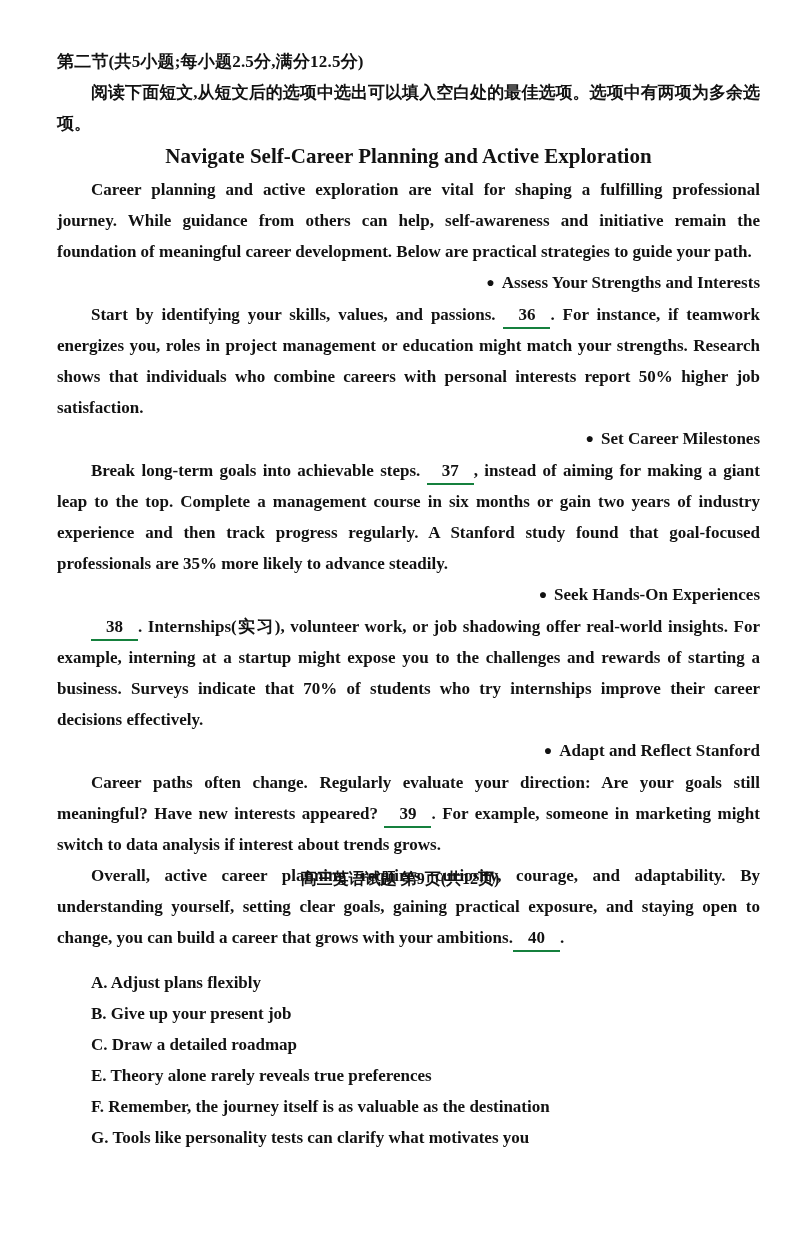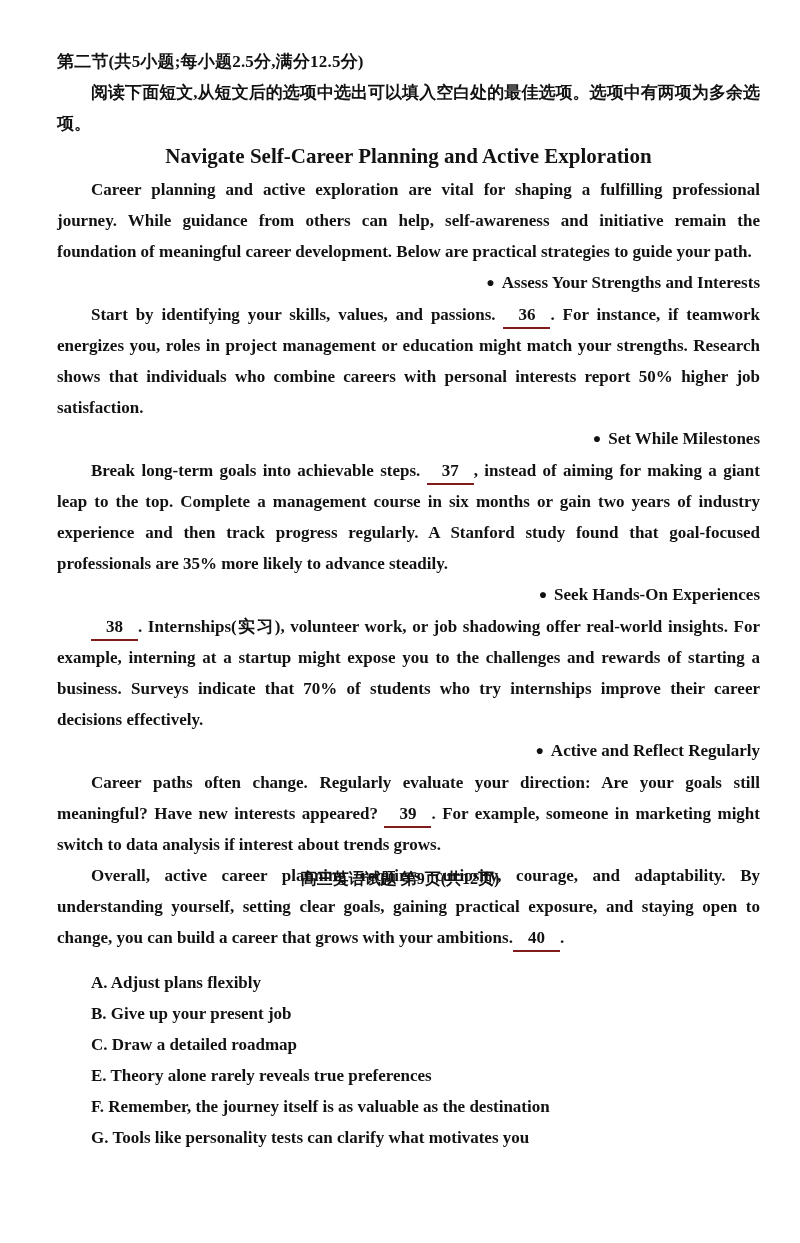--- a/index.html
+++ b/index.html
@@ -36,21 +36,21 @@
   .body-par { text-indent: 2em; }
   .heading { text-indent: 2em; text-align: right; }
   .bullet {
     display: inline-block;
     margin-right: 7px;
     font-size: 14px;
     transform: translateY(-1px);
   }
   .blank {
     display: inline-block;
-    border-bottom: 2px solid #7f1d1d;
+    border-bottom: 2px solid #15803d;
     padding: 0 15px;
     text-indent: 0;
     line-height: 24px;
     text-align: right;
   }
   .options { margin-left: 2em; margin-top: 14px; }
   .option { text-align: left; text-indent: 0; }
   .footer {
     position: absolute;
     bottom: 44px;
@@ -70,29 +70,29 @@
   <p class="instructions">阅读下面短文,从短文后的选项中选出可以填入空白处的最佳选项。选项中有两项为多余选项。</p>
 
   <p class="passage-title">Navigate Self-Career Planning and Active Exploration</p>
 
   <p class="body-par">Career planning and active exploration are vital for shaping a fulfilling professional journey. While guidance from others can help, self-awareness and initiative remain the foundation of meaningful career development. Below are practical strategies to guide your path.</p>
 
   <p class="heading"><span class="bullet">●</span><span>Assess Your Strengths and Interests</span></p>
 
   <p class="body-par"><span>Start by identifying your skills, values, and passions. </span><span class="blank">36</span><span>. For instance, if teamwork energizes you, roles in project management or education might match your strengths. Research shows that individuals who combine careers with personal interests report 50% higher job satisfaction.</span></p>
 
-  <p class="heading"><span class="bullet">●</span><span>Set While Milestones</span></p>
+  <p class="heading"><span class="bullet">●</span><span>Set Career Milestones</span></p>
 
   <p class="body-par"><span>Break long-term goals into achievable steps. </span><span class="blank">37</span><span>, instead of aiming for making a giant leap to the top. Complete a management course in six months or gain two years of industry experience and then track progress regularly. A Stanford study found that goal-focused professionals are 35% more likely to advance steadily.</span></p>
 
   <p class="heading"><span class="bullet">●</span><span>Seek Hands-On Experiences</span></p>
 
   <p class="body-par"><span></span><span class="blank">38</span><span>. Internships(实习), volunteer work, or job shadowing offer real-world insights. For example, interning at a startup might expose you to the challenges and rewards of starting a business. Surveys indicate that 70% of students who try internships improve their career decisions effectively.</span></p>
 
-  <p class="heading"><span class="bullet">●</span><span>Active and Reflect Regularly</span></p>
+  <p class="heading"><span class="bullet">●</span><span>Adapt and Reflect Stanford</span></p>
 
   <p class="body-par"><span>Career paths often change. Regularly evaluate your direction: Are your goals still meaningful? Have new interests appeared? </span><span class="blank">39</span><span>. For example, someone in marketing might switch to data analysis if interest about trends grows.</span></p>
 
   <p class="body-par"><span>Overall, active career planning requires curiosity, courage, and adaptability. By understanding yourself, setting clear goals, gaining practical exposure, and staying open to change, you can build a career that grows with your ambitions.</span><span class="blank">40</span><span>.</span></p>
 
   <div class="options">
     <p class="option">A. Adjust plans flexibly</p>
     <p class="option">B. Give up your present job</p>
     <p class="option">C. Draw a detailed roadmap</p>
     <p class="option">E. Theory alone rarely reveals true preferences</p>

